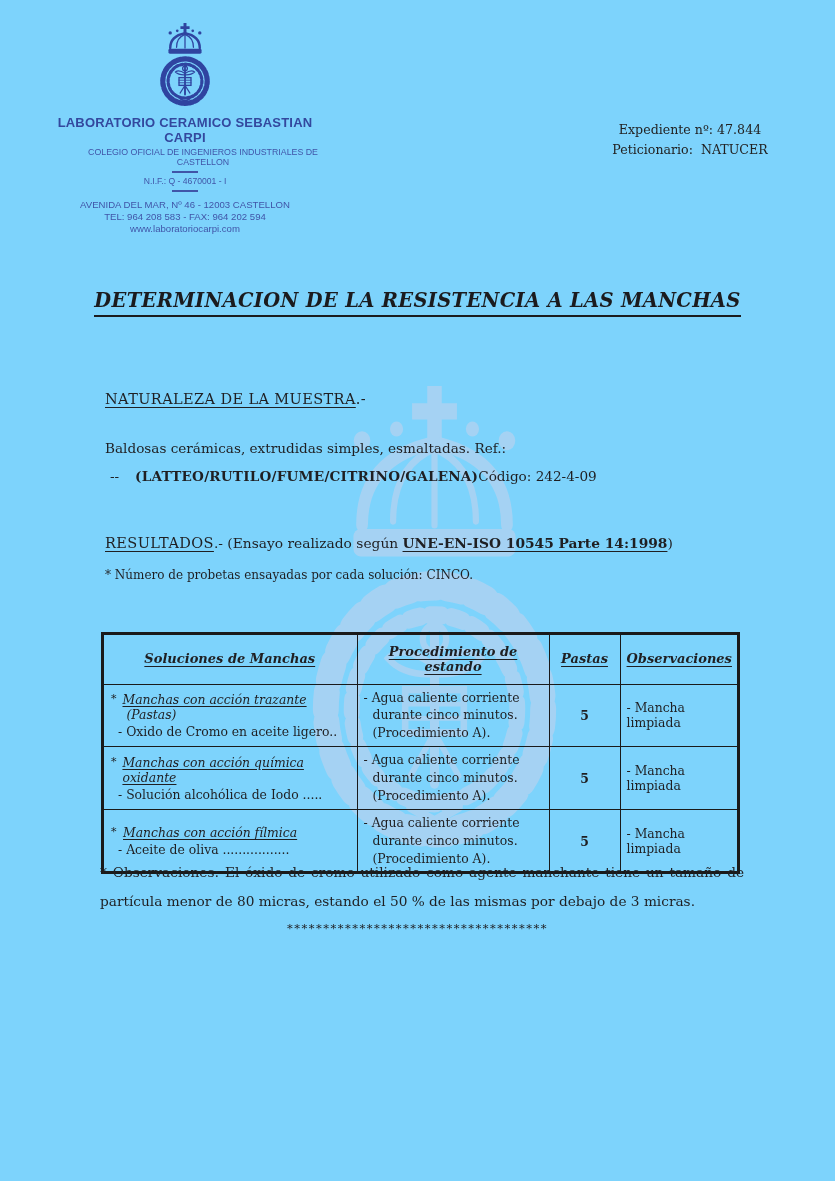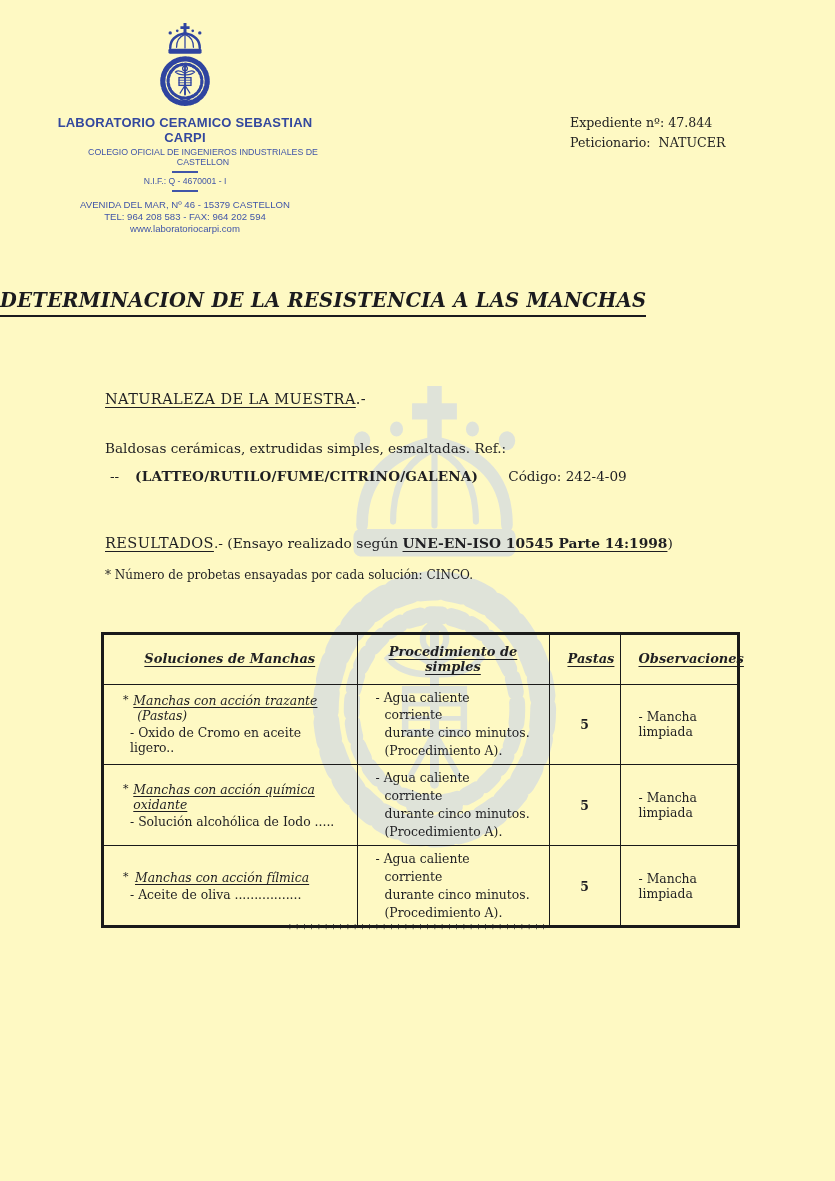--- a/index.html
+++ b/index.html
@@ -2,21 +2,21 @@
 <html><head>
 <meta charset="utf-8">
 <style>
   * { box-sizing: border-box; }
   html, body { margin: 0; padding: 0; background: #e8e8e8; }
   .page {
     position: relative;
     width: 835px;
     height: 1181px;
     margin: 0 auto;
-    background: #fef9c3;
+    background: #7dd3fc;
     font-family: "DejaVu Serif", serif;
     color: #1f1f22;
     overflow: hidden;
     text-decoration: underline;
   }
 
   
   .watermark {
     position: absolute;
     left: 262px; top: 380px;
@@ -40,71 +40,72 @@
     font-size: 13px; font-weight: bold;
     color: #33489e; letter-spacing: 0.2px;
   }
   .college-line { margin-top: 2px; font-size: 8.8px; color: #4055a8; margin-left: 36px; }
   .nif-rule { width: 26px; height: 2px; background: #4055a8; margin: 4px auto 3px auto; }
   .nif-line { font-size: 8.6px; color: #4055a8; }
   .address-block { margin-top: 7px; font-size: 9.6px; color: #4055a8; line-height: 1.25; }
 
   .lh-right {
     position: absolute;
-    left: 570px; top: 113px; width: 240px;
+    left: 570px; top: 120px; width: 240px;
     font-size: 12.6px; line-height: 1.6;
     color: #222;
+    text-align: center;
   }
   .lh-right div { white-space: pre; }
 
   
   .doc-title {
     position: absolute;
     left: 0; right: 0; top: 289px;
-    text-align: left;
+    text-align: center;
     font-size: 19.5px;
     font-style: italic;
     font-weight: bold;
     letter-spacing: 0.3px;
     color: #1b1b1e;
   }
   .doc-title span { border-bottom: 2px solid #1b1b1e; padding-bottom: 3px; }
 
   
   .sec-sample-heading {
     position: absolute; left: 105px; top: 391px;
     font-size: 14.5px; letter-spacing: 0.4px;
   }
   .u { text-decoration: underline; text-underline-offset: 3px; }
   .sample-desc { position: absolute; left: 105px; top: 440px; font-size: 13.6px; }
   .sample-ref { position: absolute; left: 110px; top: 468px; font-size: 13.6px; display: flex; }
   .ref-marker { width: 25px; }
   .ref-name { font-weight: bold; letter-spacing: 0.2px; }
-  .ref-code { margin-left: 30px; }
+  .ref-code { }
 
   .results-line { position: absolute; left: 105px; top: 535px; font-size: 13.8px; }
   .results-heading { font-size: 14.5px; letter-spacing: 0.4px; }
   .std { font-weight: bold; text-decoration: underline; text-underline-offset: 3px; }
   .probes-note { position: absolute; left: 105px; top: 568px; font-size: 12px; }
 
   
   .results-table {
     position: absolute; left: 101px; top: 632px;
     width: 637px;
     border-collapse: collapse;
     table-layout: fixed;
     background: transparent;
   }
   .results-table col.c1 { width: 255px; }
   .results-table col.c2 { width: 192px; }
   .results-table col.c3 { width: 71px; }
   .results-table col.c4 { width: 119px; }
   .results-table th, .results-table td {
     border: 1.6px solid #1a1a1a;
-    padding: 4px 18px;
+    padding: 4px 6px;
     vertical-align: middle;
     font-size: 12.4px;
   }
   .results-table { border: 2.4px solid #1a1a1a; outline: 1px solid #1a1a1a; outline-offset: -3px; }
   .results-table th {
     height: 51px;
     font-weight: bold; font-style: italic;
     font-size: 13px;
     text-align: center;
   }
@@ -177,21 +178,21 @@
     <div class="lh-left">
       <svg class="logo" viewBox="0 0 100 125">
         <use href="#crest"></use>
       </svg>
       <div class="lab-name">LABORATORIO CERAMICO SEBASTIAN CARPI</div>
       <div class="college-line">COLEGIO OFICIAL DE INGENIEROS INDUSTRIALES DE CASTELLON</div>
       <div class="nif-rule"></div>
       <div class="nif-line">N.I.F.: Q - 4670001 - I</div>
       <div class="nif-rule"></div>
       <div class="address-block">
-        <div>AVENIDA DEL MAR, Nº 46 - 15379 CASTELLON</div>
+        <div>AVENIDA DEL MAR, Nº 46 - 12003 CASTELLON</div>
         <div>TEL: 964 208 583 - FAX: 964 202 594</div>
         <div>www.laboratoriocarpi.com</div>
       </div>
     </div>
 
     <div class="lh-right">
       <div>Expediente nº: 47.844</div>
       <div>Peticionario:  NATUCER</div>
     </div>
 
@@ -217,21 +218,21 @@
     <table class="results-table">
       <colgroup>
           <col class="c1">
           <col class="c2">
           <col class="c3">
           <col class="c4">
         </colgroup>
       <thead>
         <tr>
           <th><span>Soluciones de Manchas</span></th>
-          <th><span>Procedimiento de simples</span></th>
+          <th><span>Procedimiento de estando</span></th>
           <th><span>Pastas</span></th>
           <th><span>Observaciones</span></th>
         </tr>
       </thead>
       <tbody>
         <tr>
           <td class="cell-stain">
             <div class="stain-line1">
               <span class="stain-marker">*</span>
               <span><span class="stain-type">Manchas con acción  trazante</span><span class="stain-note"> (Pastas)</span></span>
@@ -274,17 +275,18 @@
             <div class="proc">- Agua caliente corriente
 durante cinco minutos.
 (Procedimiento A).</div>
           </td>
           <td class="cell-clase">5</td>
           <td class="cell-obs">- Mancha limpiada</td>
         </tr>
       </tbody>
     </table>
 
+    <div class="obs-note">*   Observaciones:   El óxido de cromo utilizado como agente manchante tiene un tamaño de partícula menor  de  80 micras,  estando el  50 % de las mismas  por debajo de  3 micras.</div>
 
     <div class="stars-line">************************************</div>
 
   </div>
 </div>
 
 </body></html>

